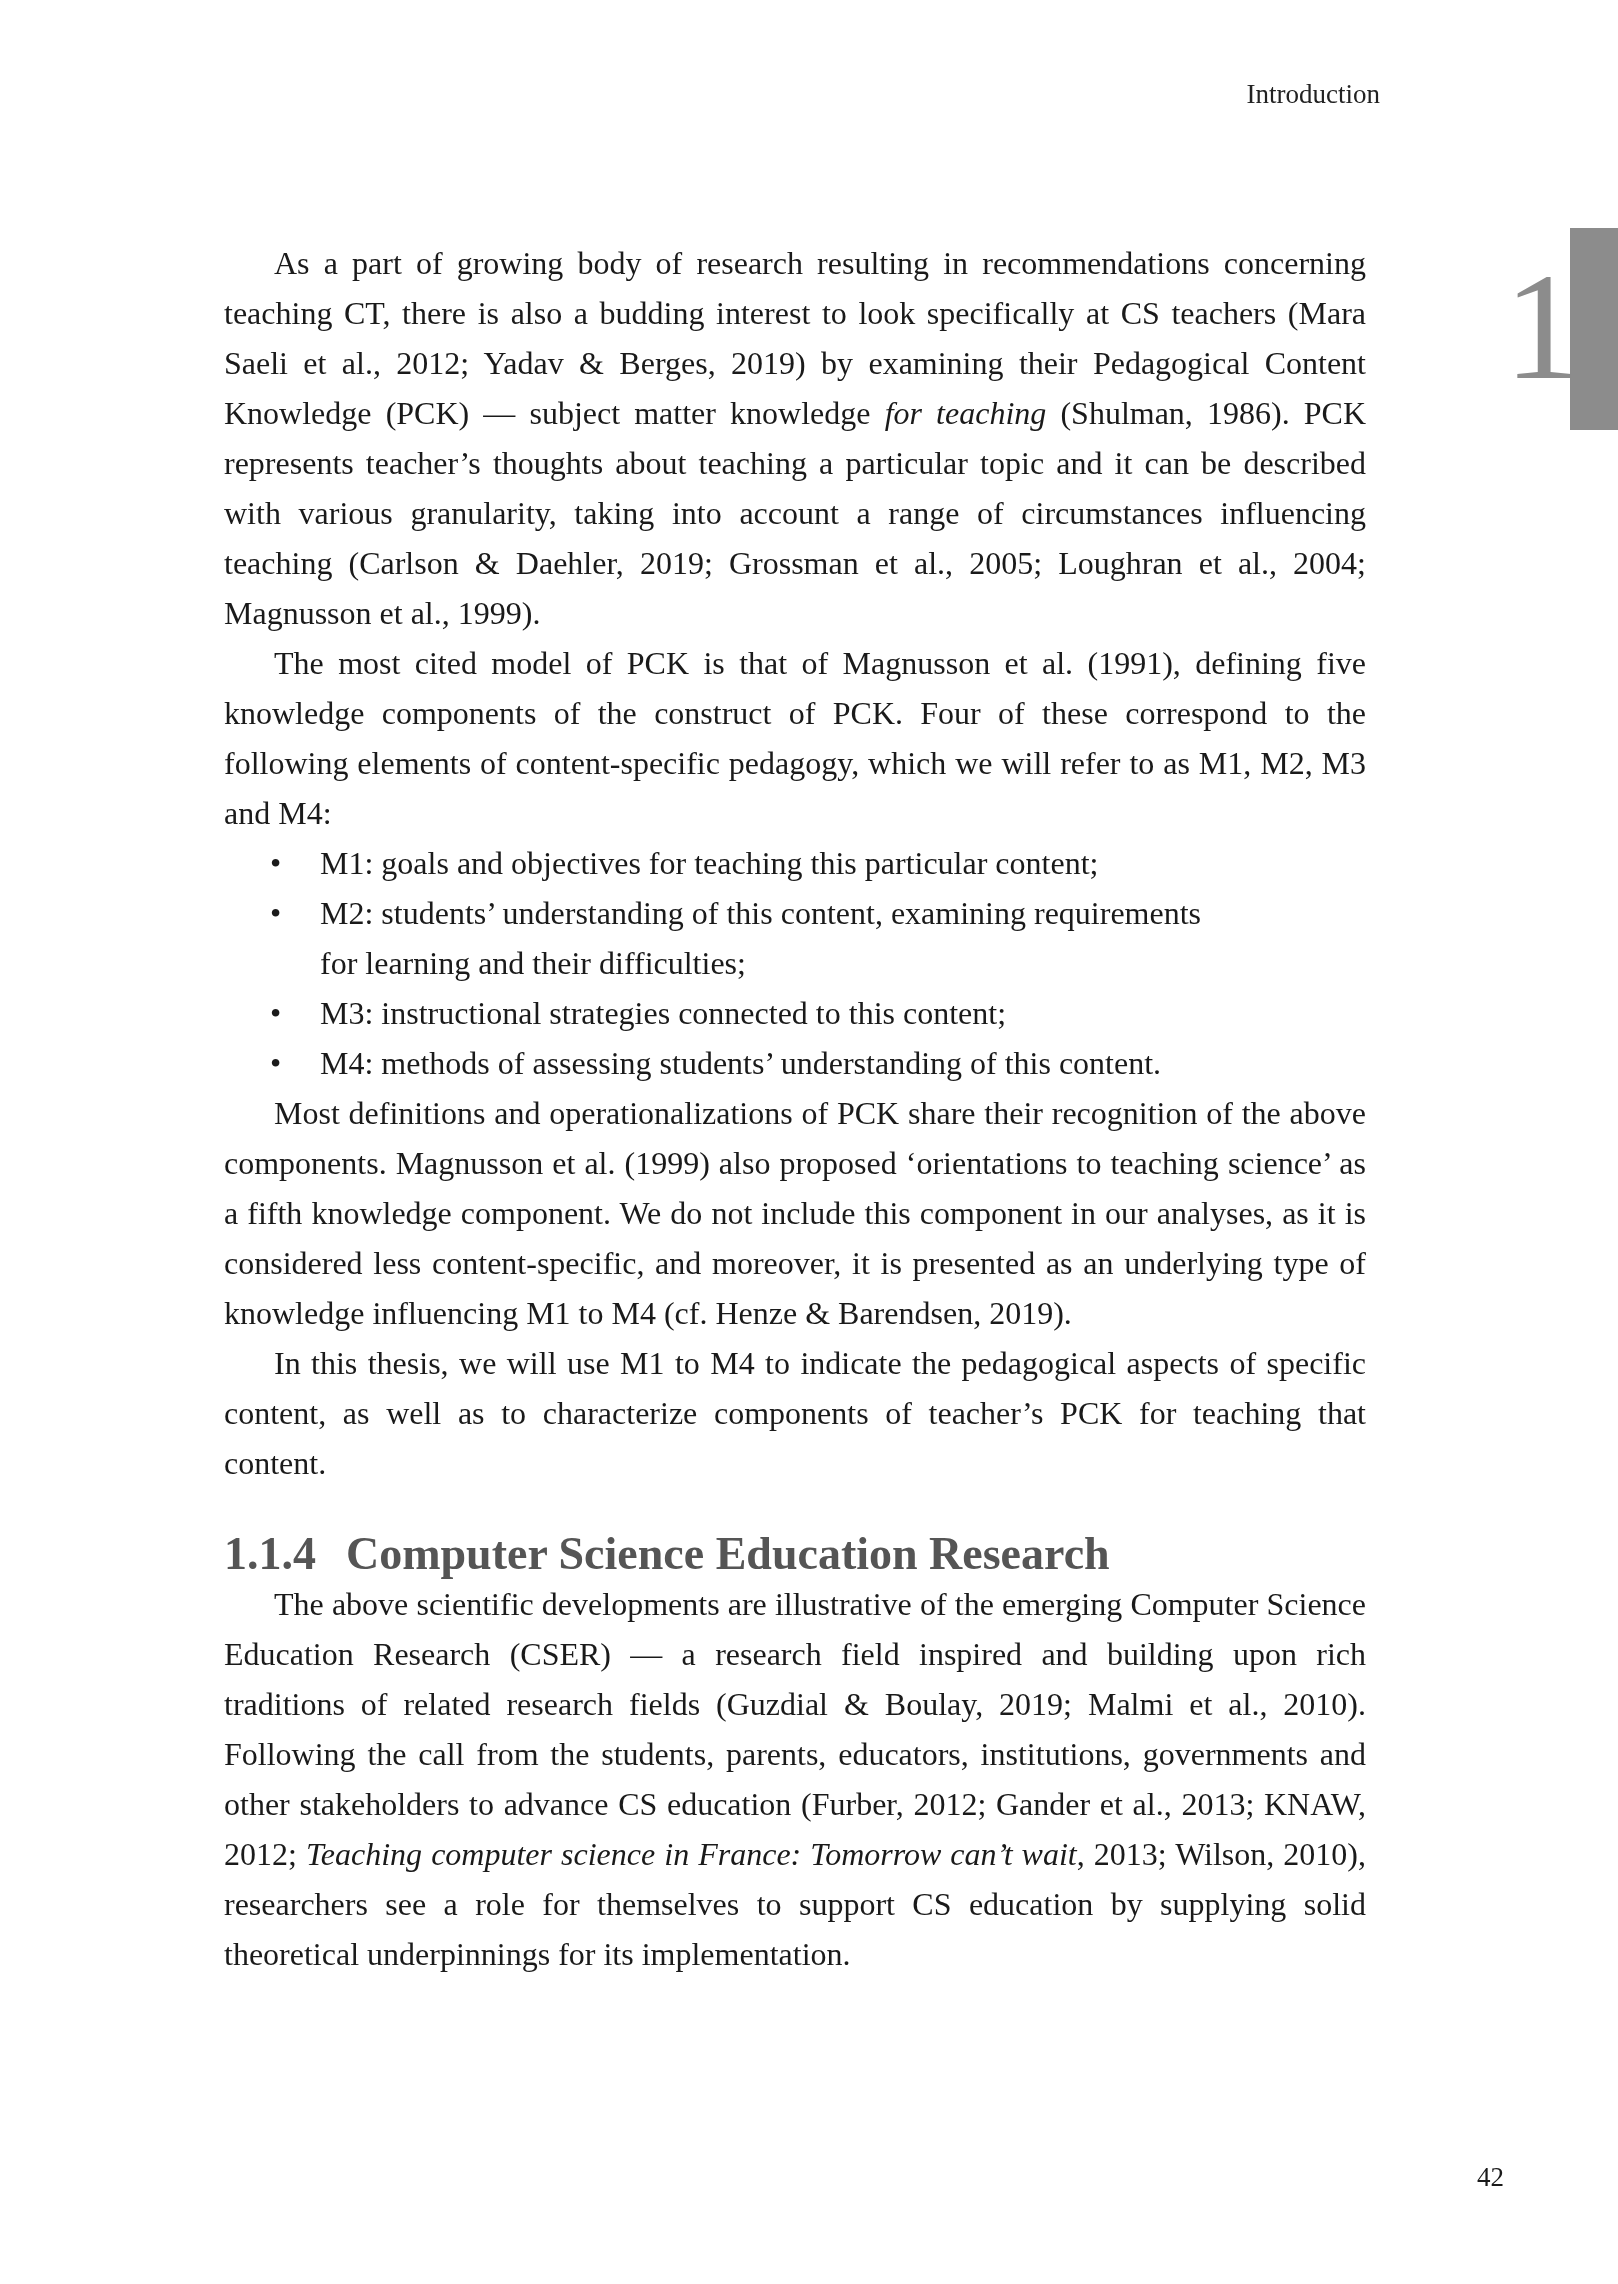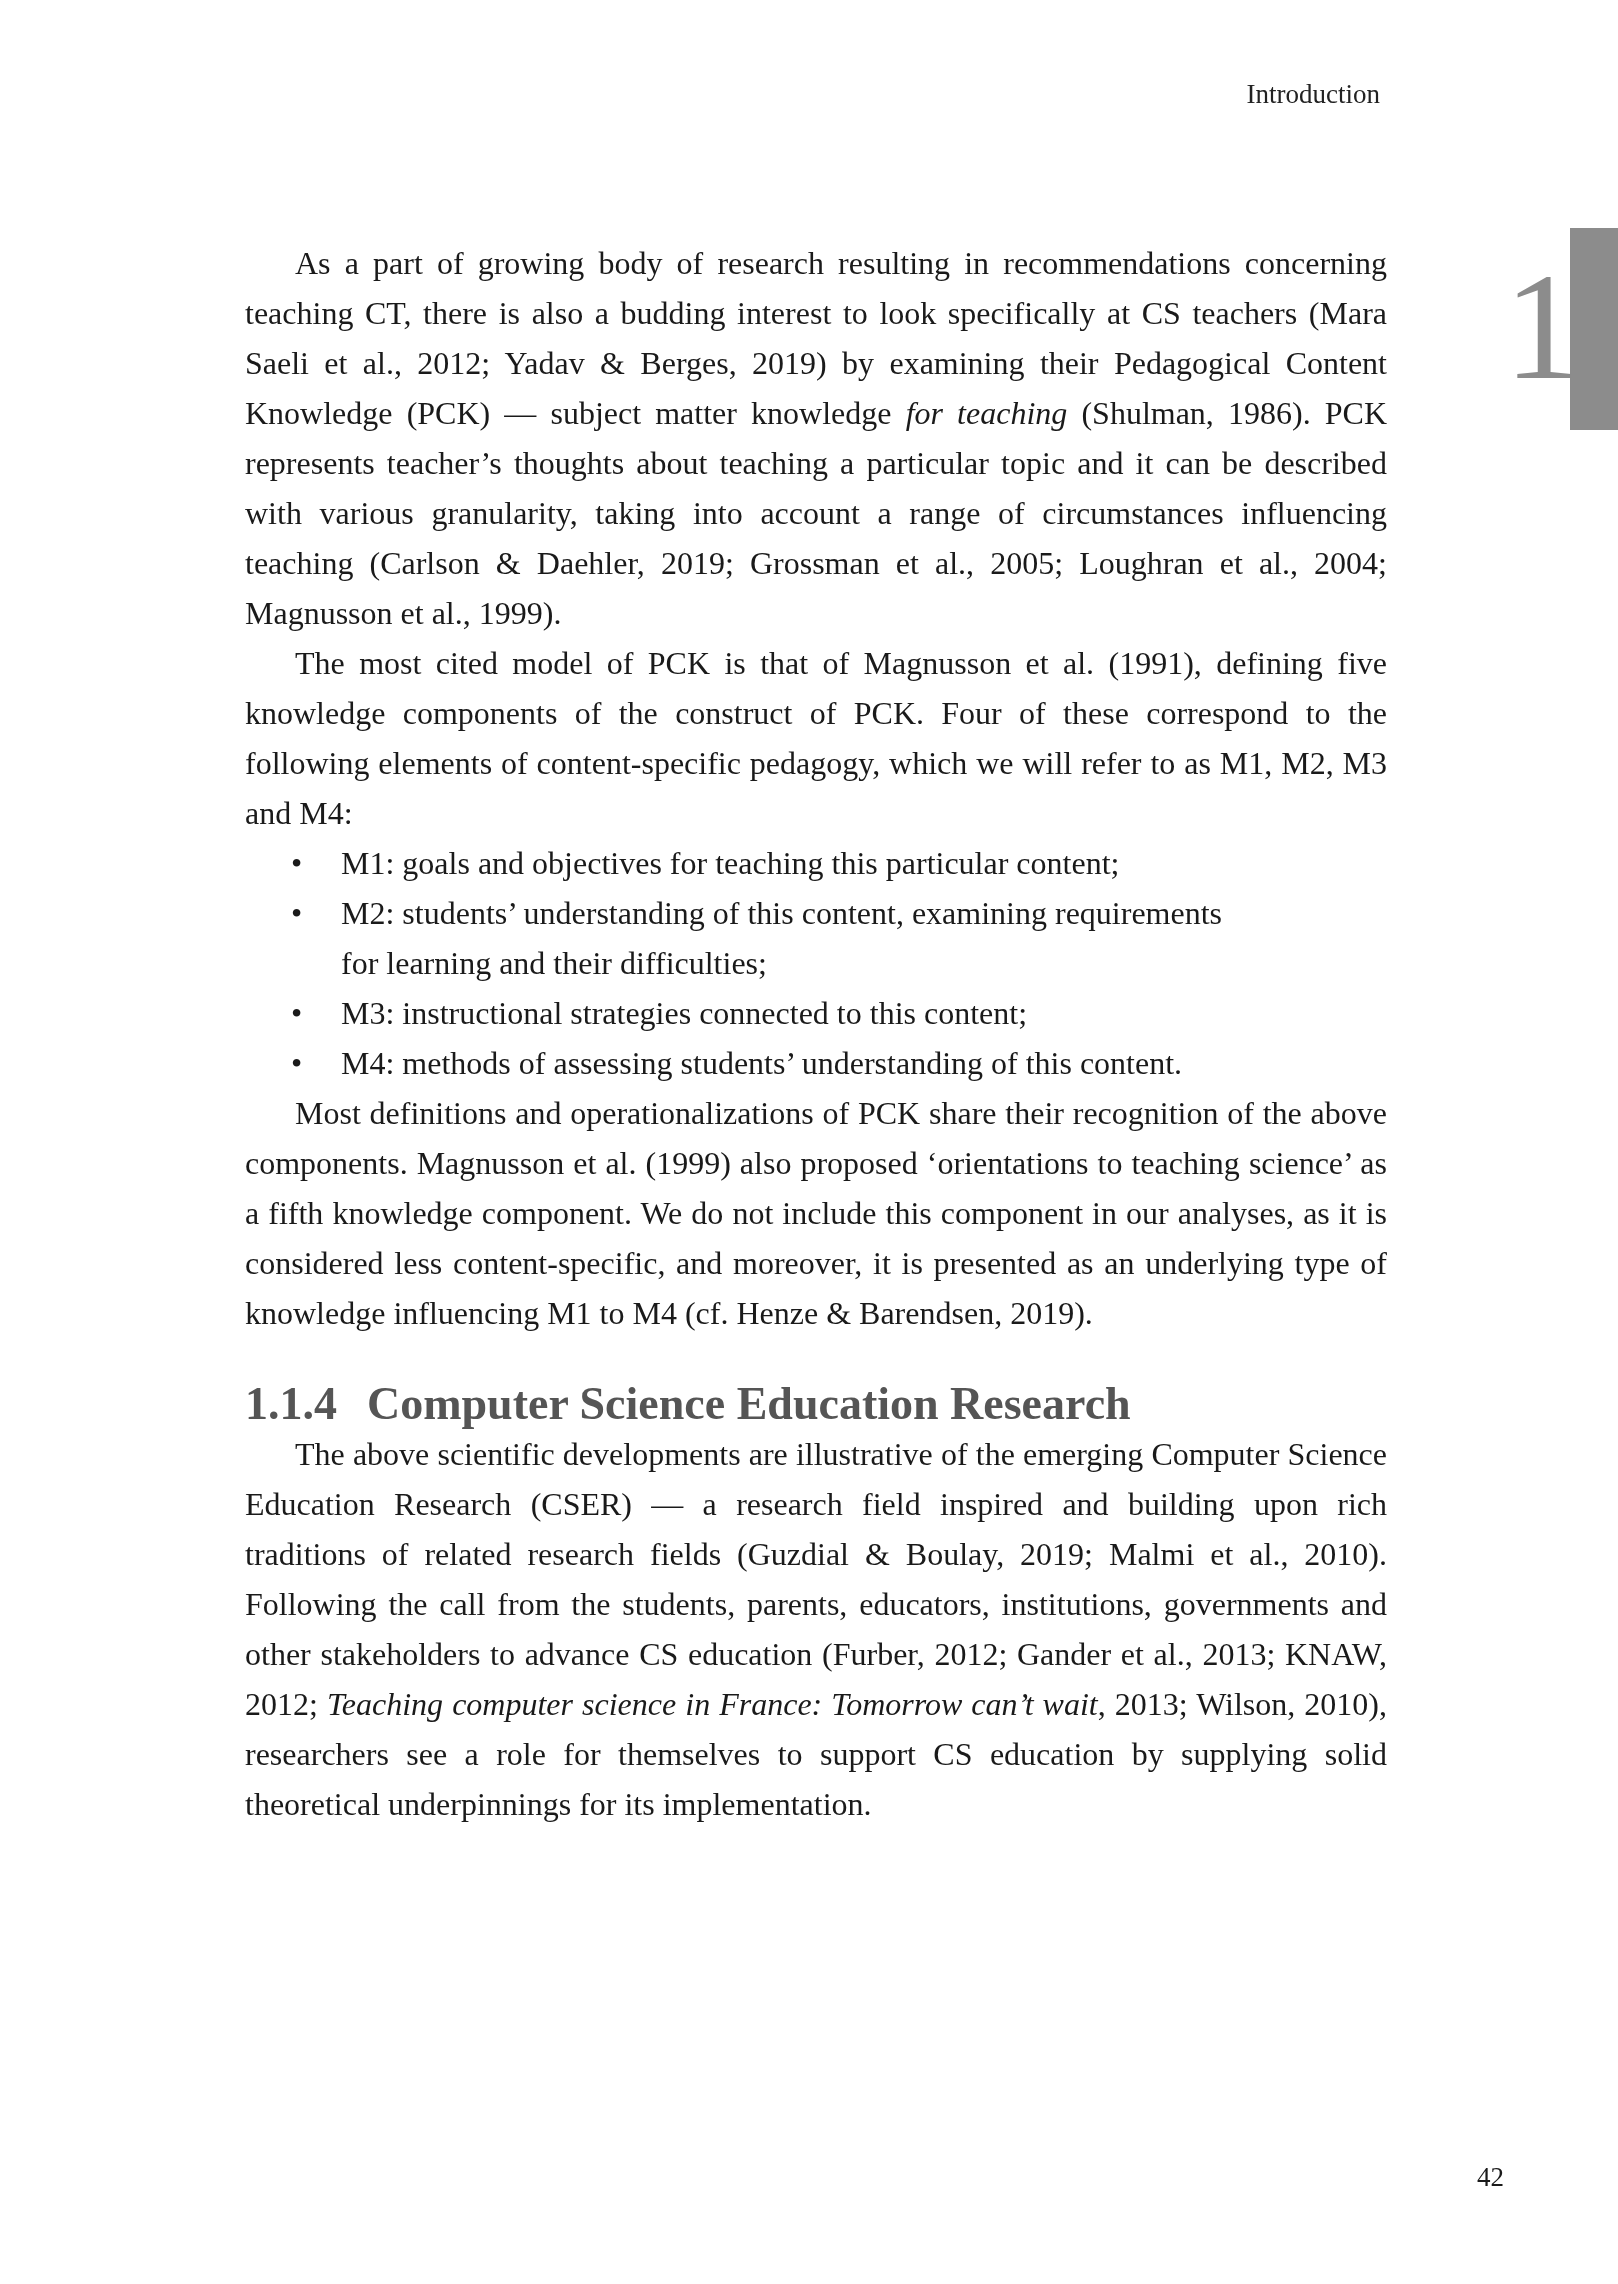--- a/index.html
+++ b/index.html
@@ -1,21 +1,21 @@
 <!DOCTYPE html>
 <html style="font-size:12px"><head>
 <meta charset="utf-8">
 <style>
   html, body { margin: 0; padding: 0; background: #ffffff; }
   body { width: 1619px; height: 2284px; position: relative; overflow: hidden;
          font-family: "Liberation Serif", "DejaVu Serif", serif; color: #1a1a1a; }
   .running-head { position: absolute; top: 79px; right: 239px; font-size: 27px; color: #222; }
   .chapter-tab { position: absolute; top: 228px; left: 1570px; width: 49px; height: 202px; background: #8c8c8c; }
   .chapter-num { position: absolute; top: 251px; left: 1504px; font-size: 152px; line-height: 152px; color: #8c8c8c; }
-  .body-text { position: absolute; top: 238px; left: 245px; width: 1142px; font-size: 32px; line-height: 50px; }
+  .body-text { position: absolute; top: 238px; left: 224px; width: 1142px; font-size: 32px; line-height: 50px; }
   p { margin: 0; text-align: justify; text-indent: 50px; }
   ul { margin: 0; padding: 0; list-style: none; }
   li { position: relative; padding-left: 96px; width: 914px; }
   li::before { content: "•"; position: absolute; left: 46px; }
   h3 { margin: 41px 0 0 0; font-size: 46px; font-weight: bold; color: #555; line-height: 50px; }
   h3 .num { display: inline-block; width: 122px; }
   .page-num { position: absolute; top: 2162px; left: 1477px; font-size: 27px; }
 </style>
 </head>
 <body>
@@ -27,18 +27,19 @@
 <div class="body-text">
   <p><span>As a part of growing body of research resulting in recommendations concerning teaching CT, there is also a budding interest to look specifically at CS teachers (Mara Saeli et al., 2012; Yadav &amp; Berges, 2019) by examining their Pedagogical Content Knowledge (PCK) — subject matter knowledge </span><i>for teaching</i><span> (Shulman, 1986). PCK represents teacher’s thoughts about teaching a particular topic and it can be described with various granularity, taking into account a range of circumstances influencing teaching (Carlson &amp; Daehler, 2019; Grossman et al., 2005; Loughran et al., 2004; Magnusson et al., 1999).</span></p>
   <p><span>The most cited model of PCK is that of Magnusson et al. (1991), defining five knowledge components of the construct of PCK. Four of these correspond to the following elements of content-specific pedagogy, which we will refer to as M1, M2, M3 and M4:</span></p>
   <ul>
     <li>M1: goals and objectives for teaching this particular content;</li>
     <li>M2: students’ understanding of this content, examining requirements for learning and their difficulties;</li>
     <li>M3: instructional strategies connected to this content;</li>
     <li>M4: methods of assessing students’ understanding of this content.</li>
   </ul>
   <p><span>Most definitions and operationalizations of PCK share their recognition of the above components. Magnusson et al. (1999) also proposed ‘orientations to teaching science’ as a fifth knowledge component. We do not include this component in our analyses, as it is considered less content-specific, and moreover, it is presented as an underlying type of knowledge influencing M1 to M4 (cf. Henze &amp; Barendsen, 2019).</span></p>
+  <p><span>In this thesis, we will use M1 to M4 to indicate the pedagogical aspects of specific content, as well as to characterize components of teacher’s PCK for teaching that content.</span></p>
   <h3><span class="num">1.1.4</span><span>Computer Science Education Research</span></h3>
   <p><span>The above scientific developments are illustrative of the emerging Computer Science Education Research (CSER) — a research field inspired and building upon rich traditions of related research fields (Guzdial &amp; Boulay, 2019; Malmi et al., 2010). Following the call from the students, parents, educators, institutions, governments and other stakeholders to advance CS education (Furber, 2012; Gander et al., 2013; KNAW, 2012; </span><i>Teaching computer science in France: Tomorrow can’t wait</i><span>, 2013; Wilson, 2010), researchers see a role for themselves to support CS education by supplying solid theoretical underpinnings for its implementation.</span></p>
 </div>
 
 <div class="page-num">42</div>
 
 
 </body></html>

